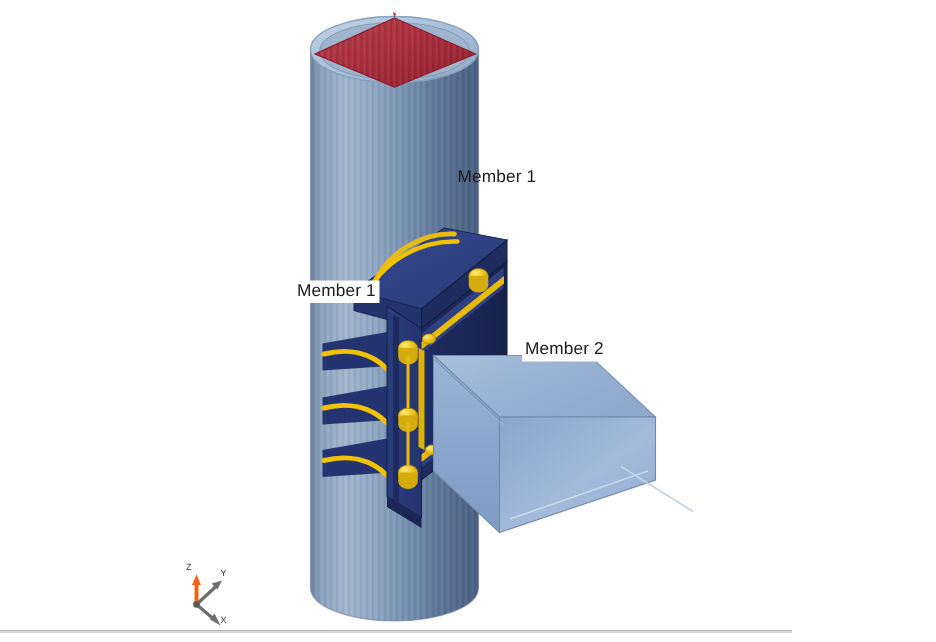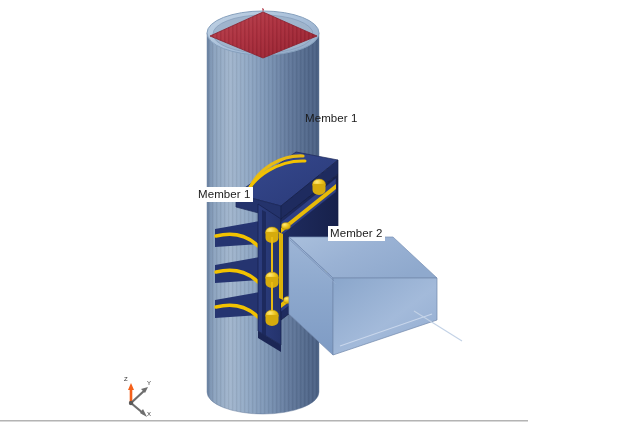--- a/index.html
+++ b/index.html
@@ -34,21 +34,21 @@
     white-space: nowrap;
     letter-spacing: 0.1px;
     line-height: 1.1;
   }
   .annotation.boxed {
     background: #ffffff;
     padding: 1px 2px 1px 2px;
   }
   #label-member1-top { left: 305px; top: 112px; }
   #label-member1-bracket { left: 196px; top: 187px; }
-  #label-member2 { left: 328px; top: 226px; }
+  #label-member2 { left: 348px; top: 226px; }
   .axis-label {
     position: absolute;
     font-family: "Liberation Sans", sans-serif;
     font-size: 6px;
     color: #333333;
   }
   #bottom-rule {
     position: absolute;
     left: 0;
     bottom: 7px;

